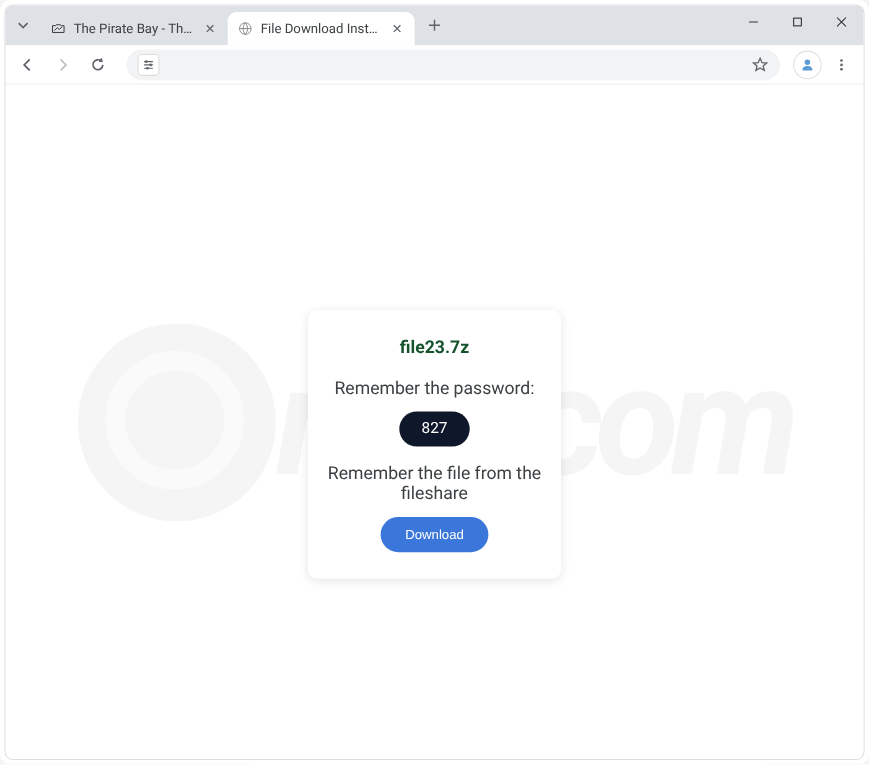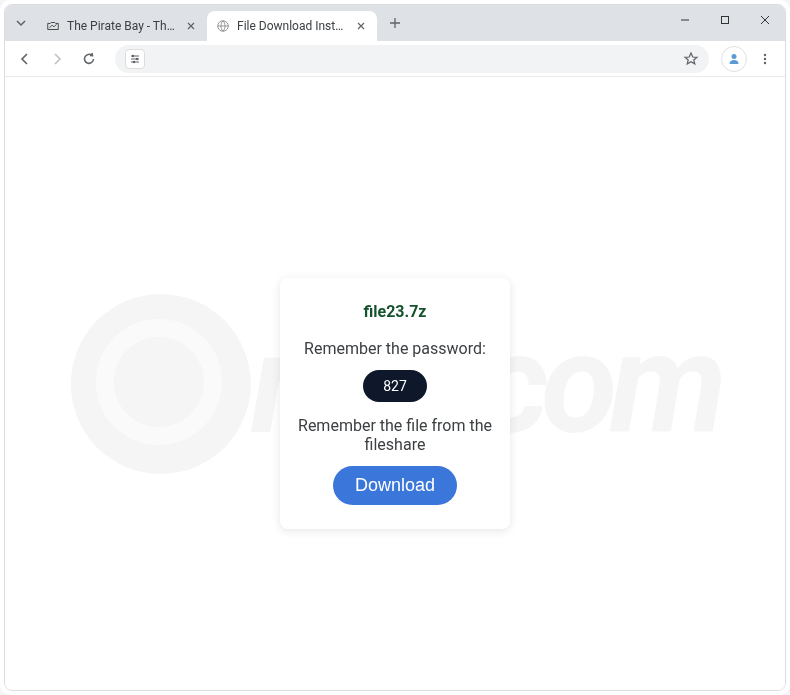--- a/index.html
+++ b/index.html
@@ -269,21 +269,21 @@
   color: #fff;
   font-size: 14px;
   padding: 8px 20px;
   border-radius: 20px;
   margin-bottom: 14px;
 }
 .download-btn {
   display: inline-block;
   background: #3b77db;
   color: #fff;
-  font-size: 18px;
+  font-size: 12px;
   padding: 9px 22px;
   border-radius: 20px;
   cursor: pointer;
   border: none;
 }
 
 svg { display: block; }
 </style>
 </head>
 <body>

